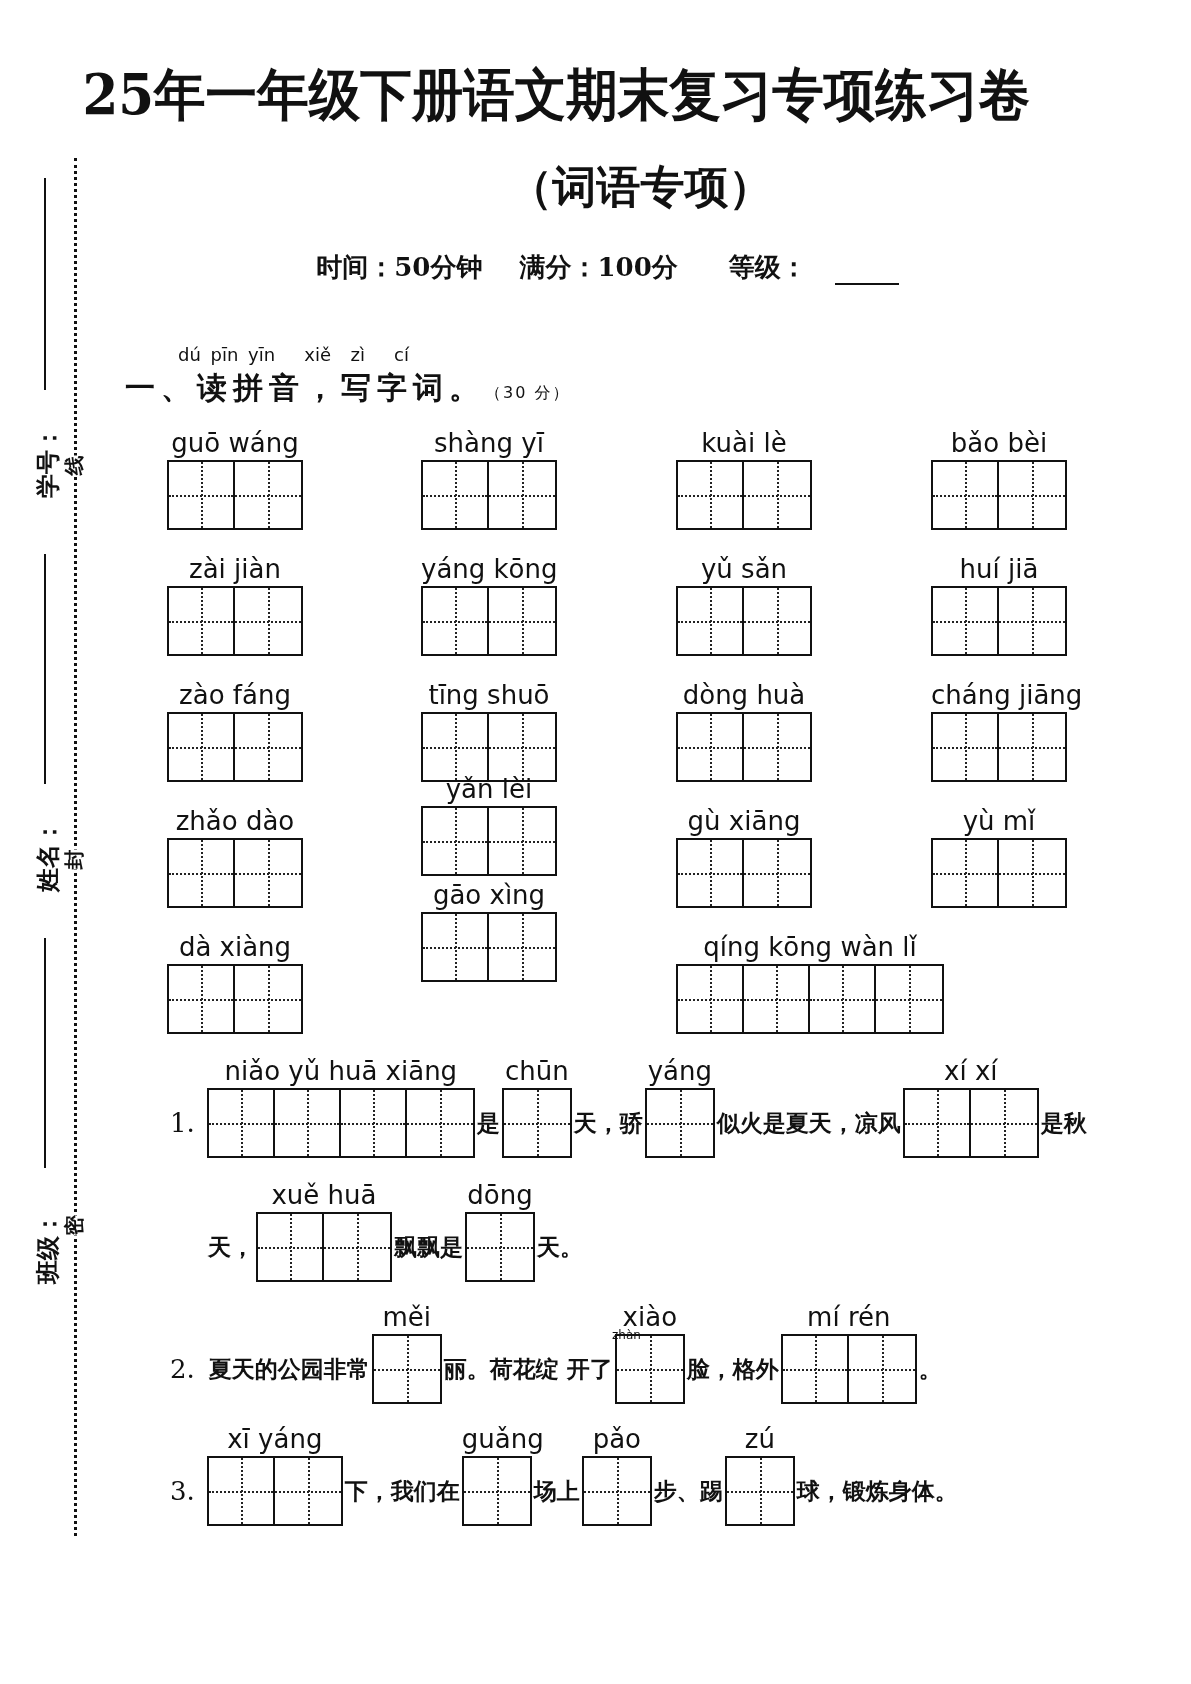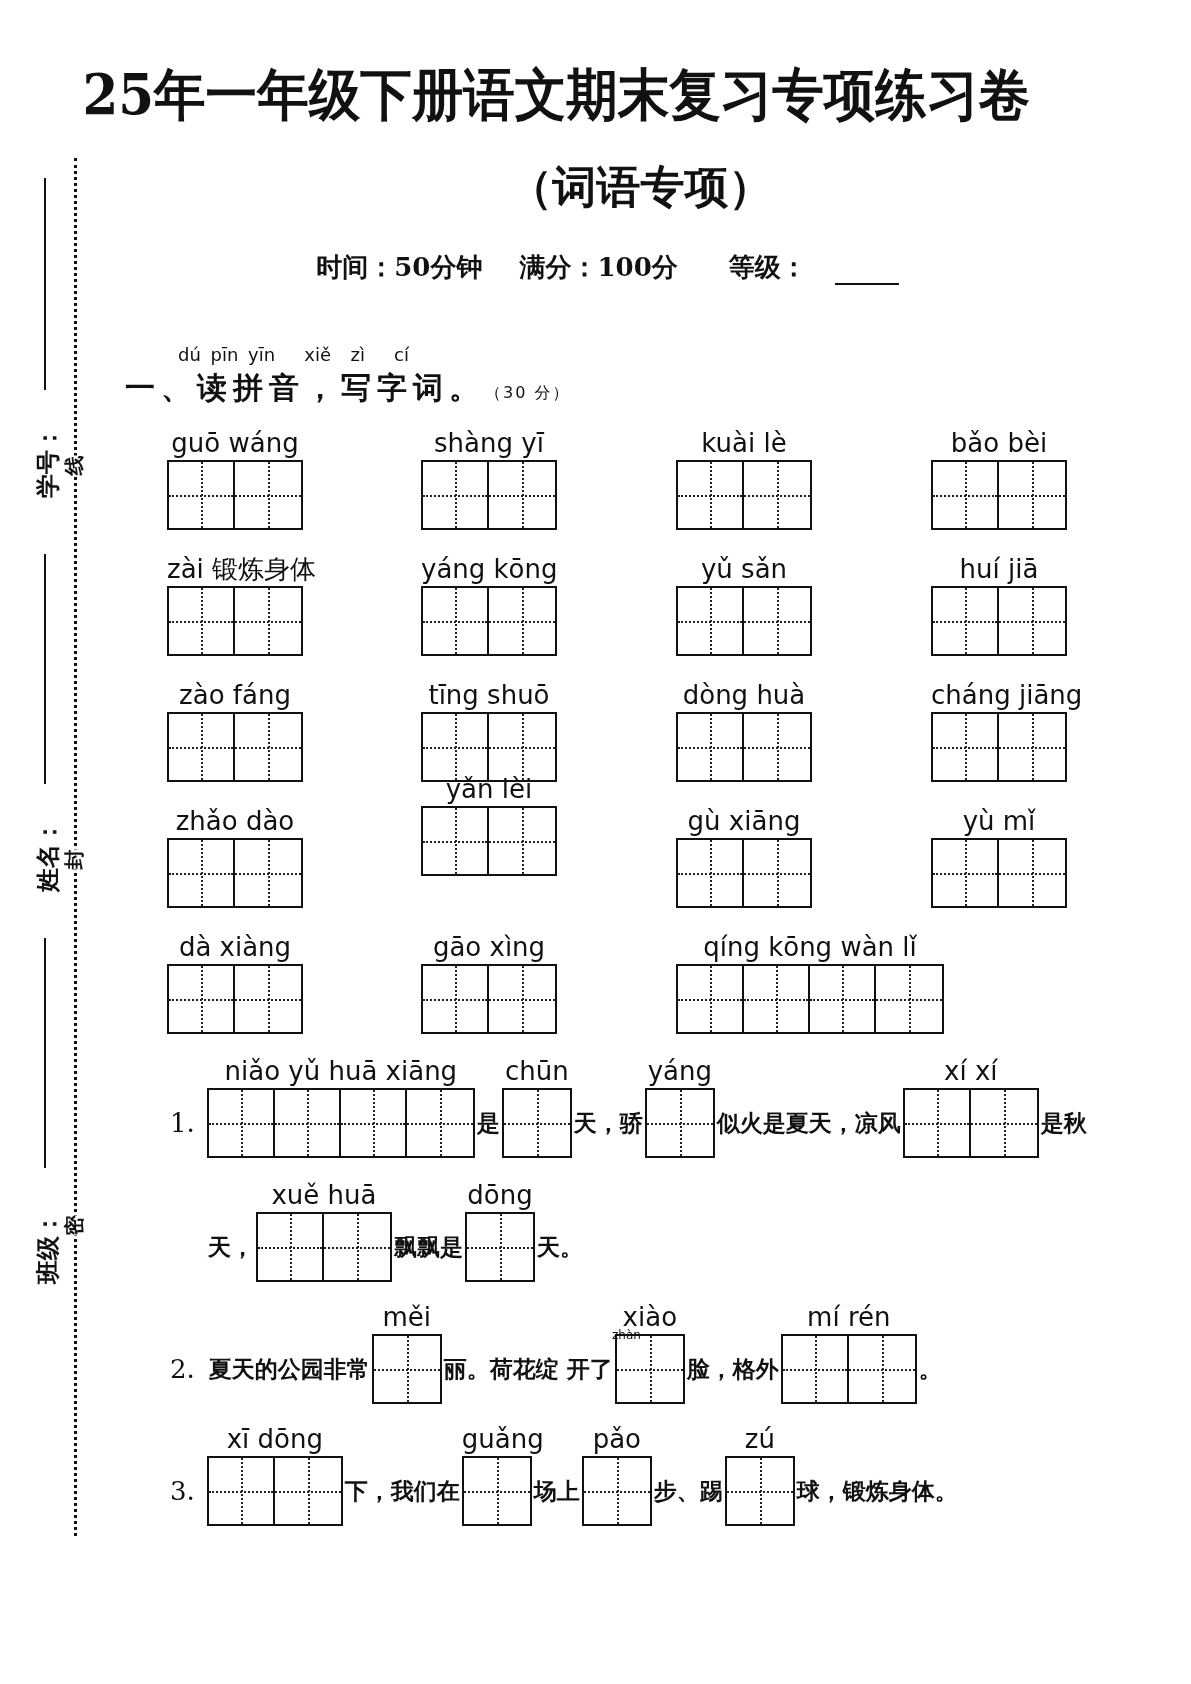--- a/index.html
+++ b/index.html
@@ -101,21 +101,21 @@
       </div>
     </div>
     <div class="word" style="left: 931px; top: 460px;">
       <div class="word-pinyin">bǎo  bèi</div>
       <div class="grid">
         <div class="cell"></div>
         <div class="cell"></div>
       </div>
     </div>
     <div class="word" style="left: 167px; top: 586px;">
-      <div class="word-pinyin">zài  锻炼身体</div>
+      <div class="word-pinyin">zài  jiàn</div>
       <div class="grid">
         <div class="cell"></div>
         <div class="cell"></div>
       </div>
     </div>
     <div class="word" style="left: 421px; top: 586px;">
       <div class="word-pinyin">yáng kōng</div>
       <div class="grid">
         <div class="cell"></div>
         <div class="cell"></div>
@@ -191,21 +191,21 @@
         <div class="cell"></div>
       </div>
     </div>
     <div class="word" style="left: 167px; top: 964px;">
       <div class="word-pinyin">dà xiàng</div>
       <div class="grid">
         <div class="cell"></div>
         <div class="cell"></div>
       </div>
     </div>
-    <div class="word" style="left: 421px; top: 964px;">
+    <div class="word" style="left: 421px; top: 912px;">
       <div class="word-pinyin">gāo xìng</div>
       <div class="grid">
         <div class="cell"></div>
         <div class="cell"></div>
       </div>
     </div>
     <div class="word" style="left: 676px; top: 964px;">
       <div class="word-pinyin">qíng kōng wàn  lǐ</div>
       <div class="grid">
         <div class="cell"></div>
@@ -293,21 +293,21 @@
           <div class="cell"></div>
           <div class="cell"></div>
         </div>
       </div>
       <span class="txt">。</span>
     </div>
     <div class="small-pinyin abs" style="left: 612px; top: 1328px;">zhàn</div>
     <div class="sentence" style="left: 170px; top: 1456px;">
       <span class="num">3.</span>
       <div class="slot">
-        <div class="word-pinyin">xī  dōng</div>
+        <div class="word-pinyin">xī  yáng</div>
         <div class="grid">
           <div class="cell"></div>
           <div class="cell"></div>
         </div>
       </div>
       <span class="txt">下，我们在</span>
       <div class="slot">
         <div class="word-pinyin">guǎng</div>
         <div class="grid">
           <div class="cell"></div>

